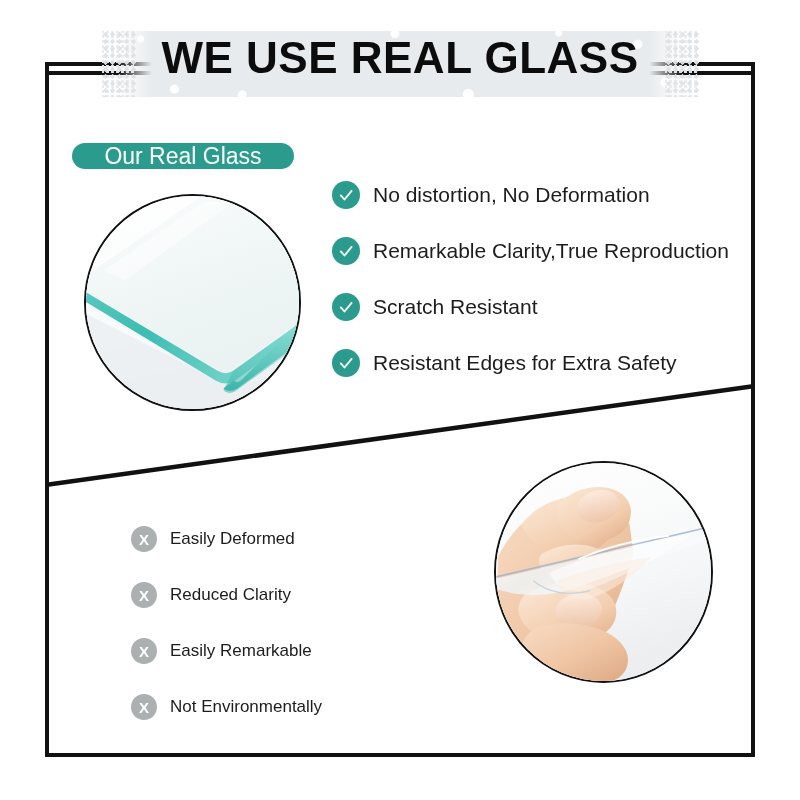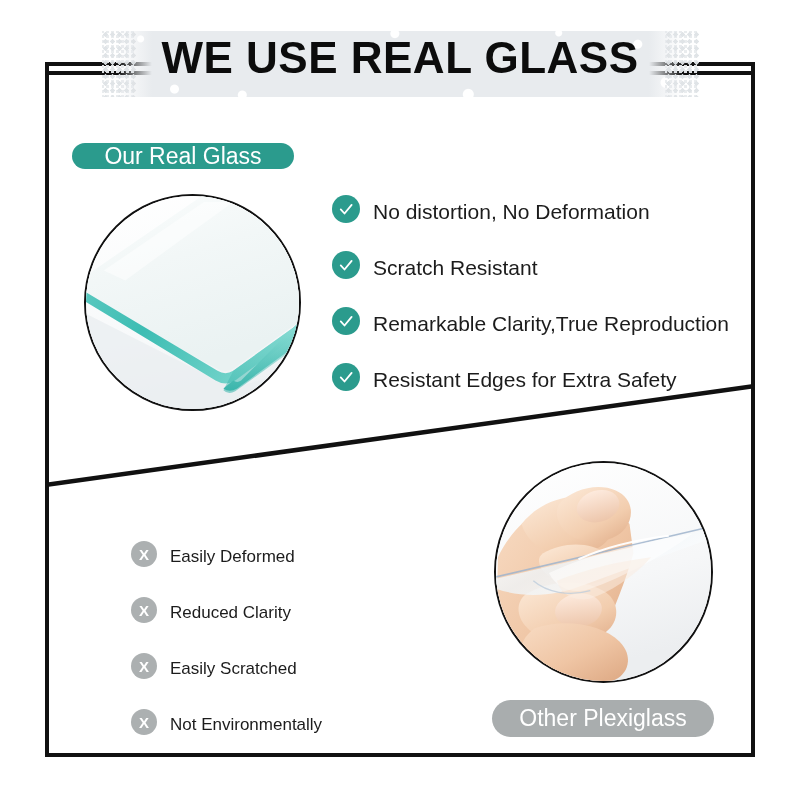--- a/index.html
+++ b/index.html
@@ -149,21 +149,21 @@
 
   
   .list {
     position: absolute;
   }
   .list-good { left: 332px; top: 167px; width: 424px; }
   .list-bad  { left: 131px; top: 511px; width: 340px; }
 
   .list-row {
     display: flex;
-    align-items: flex-end;
+    align-items: center;
     height: 56px;
   }
   .list-good .list-row { height: 56px; }
   .list-bad  .list-row { height: 56px; }
 
   .mark {
     flex: 0 0 auto;
     width: 28px;
     height: 28px;
     border-radius: 50%;
@@ -261,30 +261,30 @@
       </span>
       <span class="list-label">No distortion, No Deformation</span>
     </div>
 
     <div class="list-row">
       <span class="mark mark-check">
         <svg viewBox="0 0 24 24" aria-hidden="true">
           <path d="M5 12.5 L10 18 L19.5 6.5" fill="none" stroke="#ffffff" stroke-width="2.4" stroke-linecap="round" stroke-linejoin="round"></path>
         </svg>
       </span>
-      <span class="list-label">Scratch Resistant</span>
+      <span class="list-label">Remarkable Clarity,True Reproduction</span>
     </div>
 
     <div class="list-row">
       <span class="mark mark-check">
         <svg viewBox="0 0 24 24" aria-hidden="true">
           <path d="M5 12.5 L10 18 L19.5 6.5" fill="none" stroke="#ffffff" stroke-width="2.4" stroke-linecap="round" stroke-linejoin="round"></path>
         </svg>
       </span>
-      <span class="list-label">Remarkable Clarity,True Reproduction</span>
+      <span class="list-label">Scratch Resistant</span>
     </div>
 
     <div class="list-row">
       <span class="mark mark-check">
         <svg viewBox="0 0 24 24" aria-hidden="true">
           <path d="M5 12.5 L10 18 L19.5 6.5" fill="none" stroke="#ffffff" stroke-width="2.4" stroke-linecap="round" stroke-linejoin="round"></path>
         </svg>
       </span>
       <span class="list-label">Resistant Edges for Extra Safety</span>
     </div>
@@ -298,21 +298,21 @@
       <span class="list-label">Easily Deformed</span>
     </div>
 
     <div class="list-row">
       <span class="mark mark-x">X</span>
       <span class="list-label">Reduced Clarity</span>
     </div>
 
     <div class="list-row">
       <span class="mark mark-x">X</span>
-      <span class="list-label">Easily Scratched</span>
+      <span class="list-label">Easily Remarkable</span>
     </div>
 
     <div class="list-row">
       <span class="mark mark-x">X</span>
       <span class="list-label">Not Environmentally</span>
     </div>
 
   </div>
 
   <div class="media-circle hand-circle">
@@ -370,15 +370,14 @@
       <path d="M0 116 L214 66" stroke="#9fb4cc" stroke-width="1.6" fill="none" opacity="0.85"></path>
       <path d="M54 112 C96 92 150 80 200 72 C168 96 130 116 96 128
                C78 134 62 128 54 112 Z" fill="rgba(255,255,255,0.55)"></path>
       <path d="M62 120 C92 108 126 100 158 96 C140 116 116 132 96 138
                C80 142 66 134 62 120 Z" fill="rgba(250,236,226,0.55)"></path>
       <path d="M84 98 C110 86 144 78 176 74" stroke="rgba(255,255,255,0.95)" stroke-width="2" fill="none"></path>
       <path d="M38 120 C52 132 74 136 96 130" stroke="rgba(190,205,220,0.8)" stroke-width="1.4" fill="none"></path>
     </svg>
   </div>
 
-  <div class="badge badge-bad">Other Plexiglass</div>
 
 </div>
 
 </body></html>

